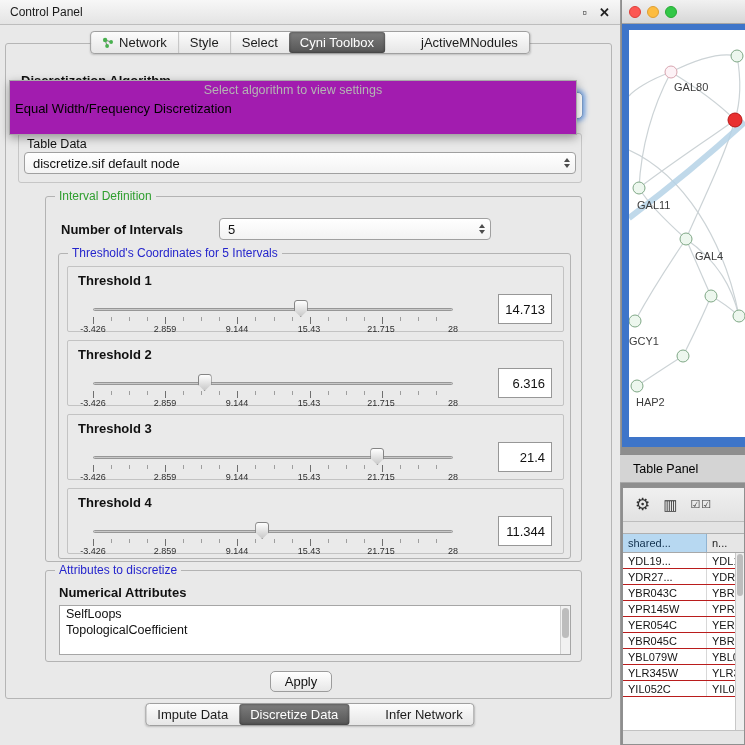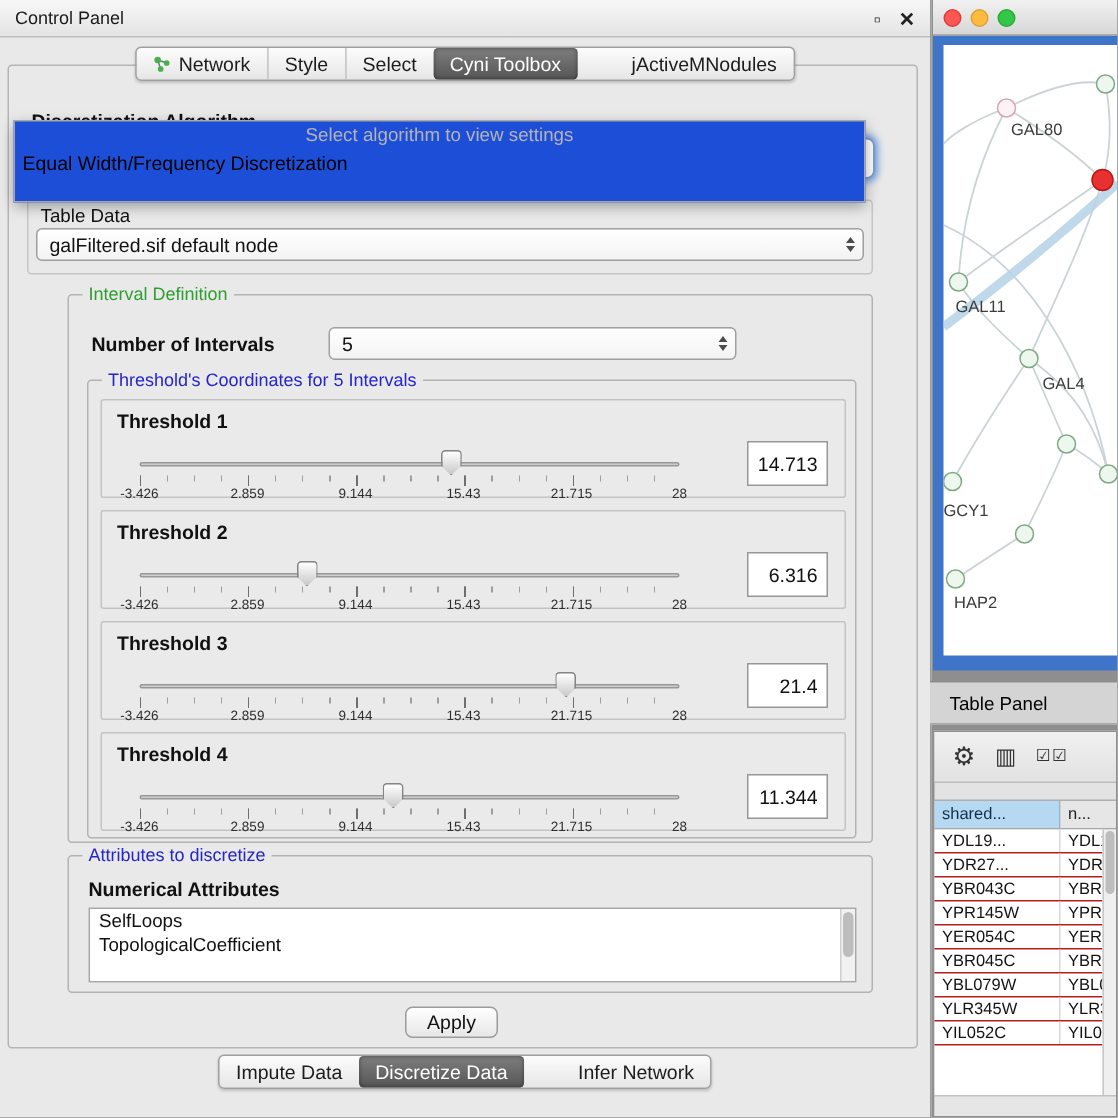--- a/index.html
+++ b/index.html
@@ -19,21 +19,21 @@
   .tabstrip.top { top:31px; }
   .tabstrip.bottom { top:703px; }
   .tab { display:flex; align-items:center; gap:5px; padding:0 11px; height:100%; font-size:13px; color:#1c1c1c; }
   .tab + .tab { border-left:1px solid #c2c2c2; }
   .tab.selected { background:linear-gradient(#7e7e7e,#555555); color:#fff; border-radius:3px; border-left:none; box-shadow:inset 0 0 3px rgba(0,0,0,.45); }
   .tab.selected + .tab { border-left:none;padding-left:36px; }
 
   .algo-label { position:absolute; left:21px; top:73px; font-size:13px; font-weight:600; color:#111; z-index:5; }
   .algo-combo-focus { position:absolute; left:20px; top:92px; width:563px; height:27px; background:#fff; border:1px solid #7a9cc8; border-radius:5px; box-shadow:0 0 5px 2px rgba(96,150,224,.9); z-index:10; }
 
-  .algo-popup { position:absolute; left:9px; top:80px; width:568px; height:55px; background:#1d4ed8; border:1px solid #a8a8a8; box-shadow:0 3px 9px rgba(0,0,0,.35); z-index:30; }
+  .algo-popup { position:absolute; left:9px; top:80px; width:568px; height:55px; background:#a21caf; border:1px solid #a8a8a8; box-shadow:0 3px 9px rgba(0,0,0,.35); z-index:30; }
   .algo-popup .placeholder { height:19px; line-height:19px; text-align:center; color:#b4b4b4; font-size:12.5px; }
   .algo-popup .opt { height:17px; line-height:17px; padding-left:5px; font-size:13px; color:#000; }
   .algo-popup .opt.bold { font-weight:bold; }
 
   .tabledata-box { position:absolute; left:18px; top:133px; width:564px; height:50px; border:1px solid #c6c6c6; border-radius:3px; }
   .tabledata-label { position:absolute; left:8px; top:3px; font-size:12.5px; color:#111; }
   .combo { background:linear-gradient(#ffffff,#f3f3f3); border:1px solid #a0a0a0; border-radius:4px; font-size:13px; color:#111; display:flex; align-items:center; padding:0 22px 0 8px; position:absolute; }
   .stepper { position:absolute; right:5px; top:50%; transform:translateY(-50%); display:flex; flex-direction:column; align-items:center; gap:2px; }
   .stepper i { display:block; width:0; height:0; border-left:3.5px solid transparent; border-right:3.5px solid transparent; }
   .stepper .up { border-bottom:4px solid #4c4c4c; }
@@ -162,21 +162,21 @@
     <div class="algo-combo-focus"></div>
 
     <div class="algo-popup">
       <div class="placeholder">Select algorithm to view settings</div>
       <div class="opt">Equal Width/Frequency Discretization</div>
     </div>
 
     <div class="tabledata-box">
       <div class="tabledata-label">Table Data</div>
       <div class="combo tabledata">
-        <span>galFiltered.sif default node</span>
+        <span>discretize.sif default node</span>
         <span class="stepper">
             <i class="up"></i>
             <i class="dn"></i>
           </span>
       </div>
     </div>
 
     <div class="groupbox interval-group">
       <span class="gtitle green">Interval Definition</span>
 

